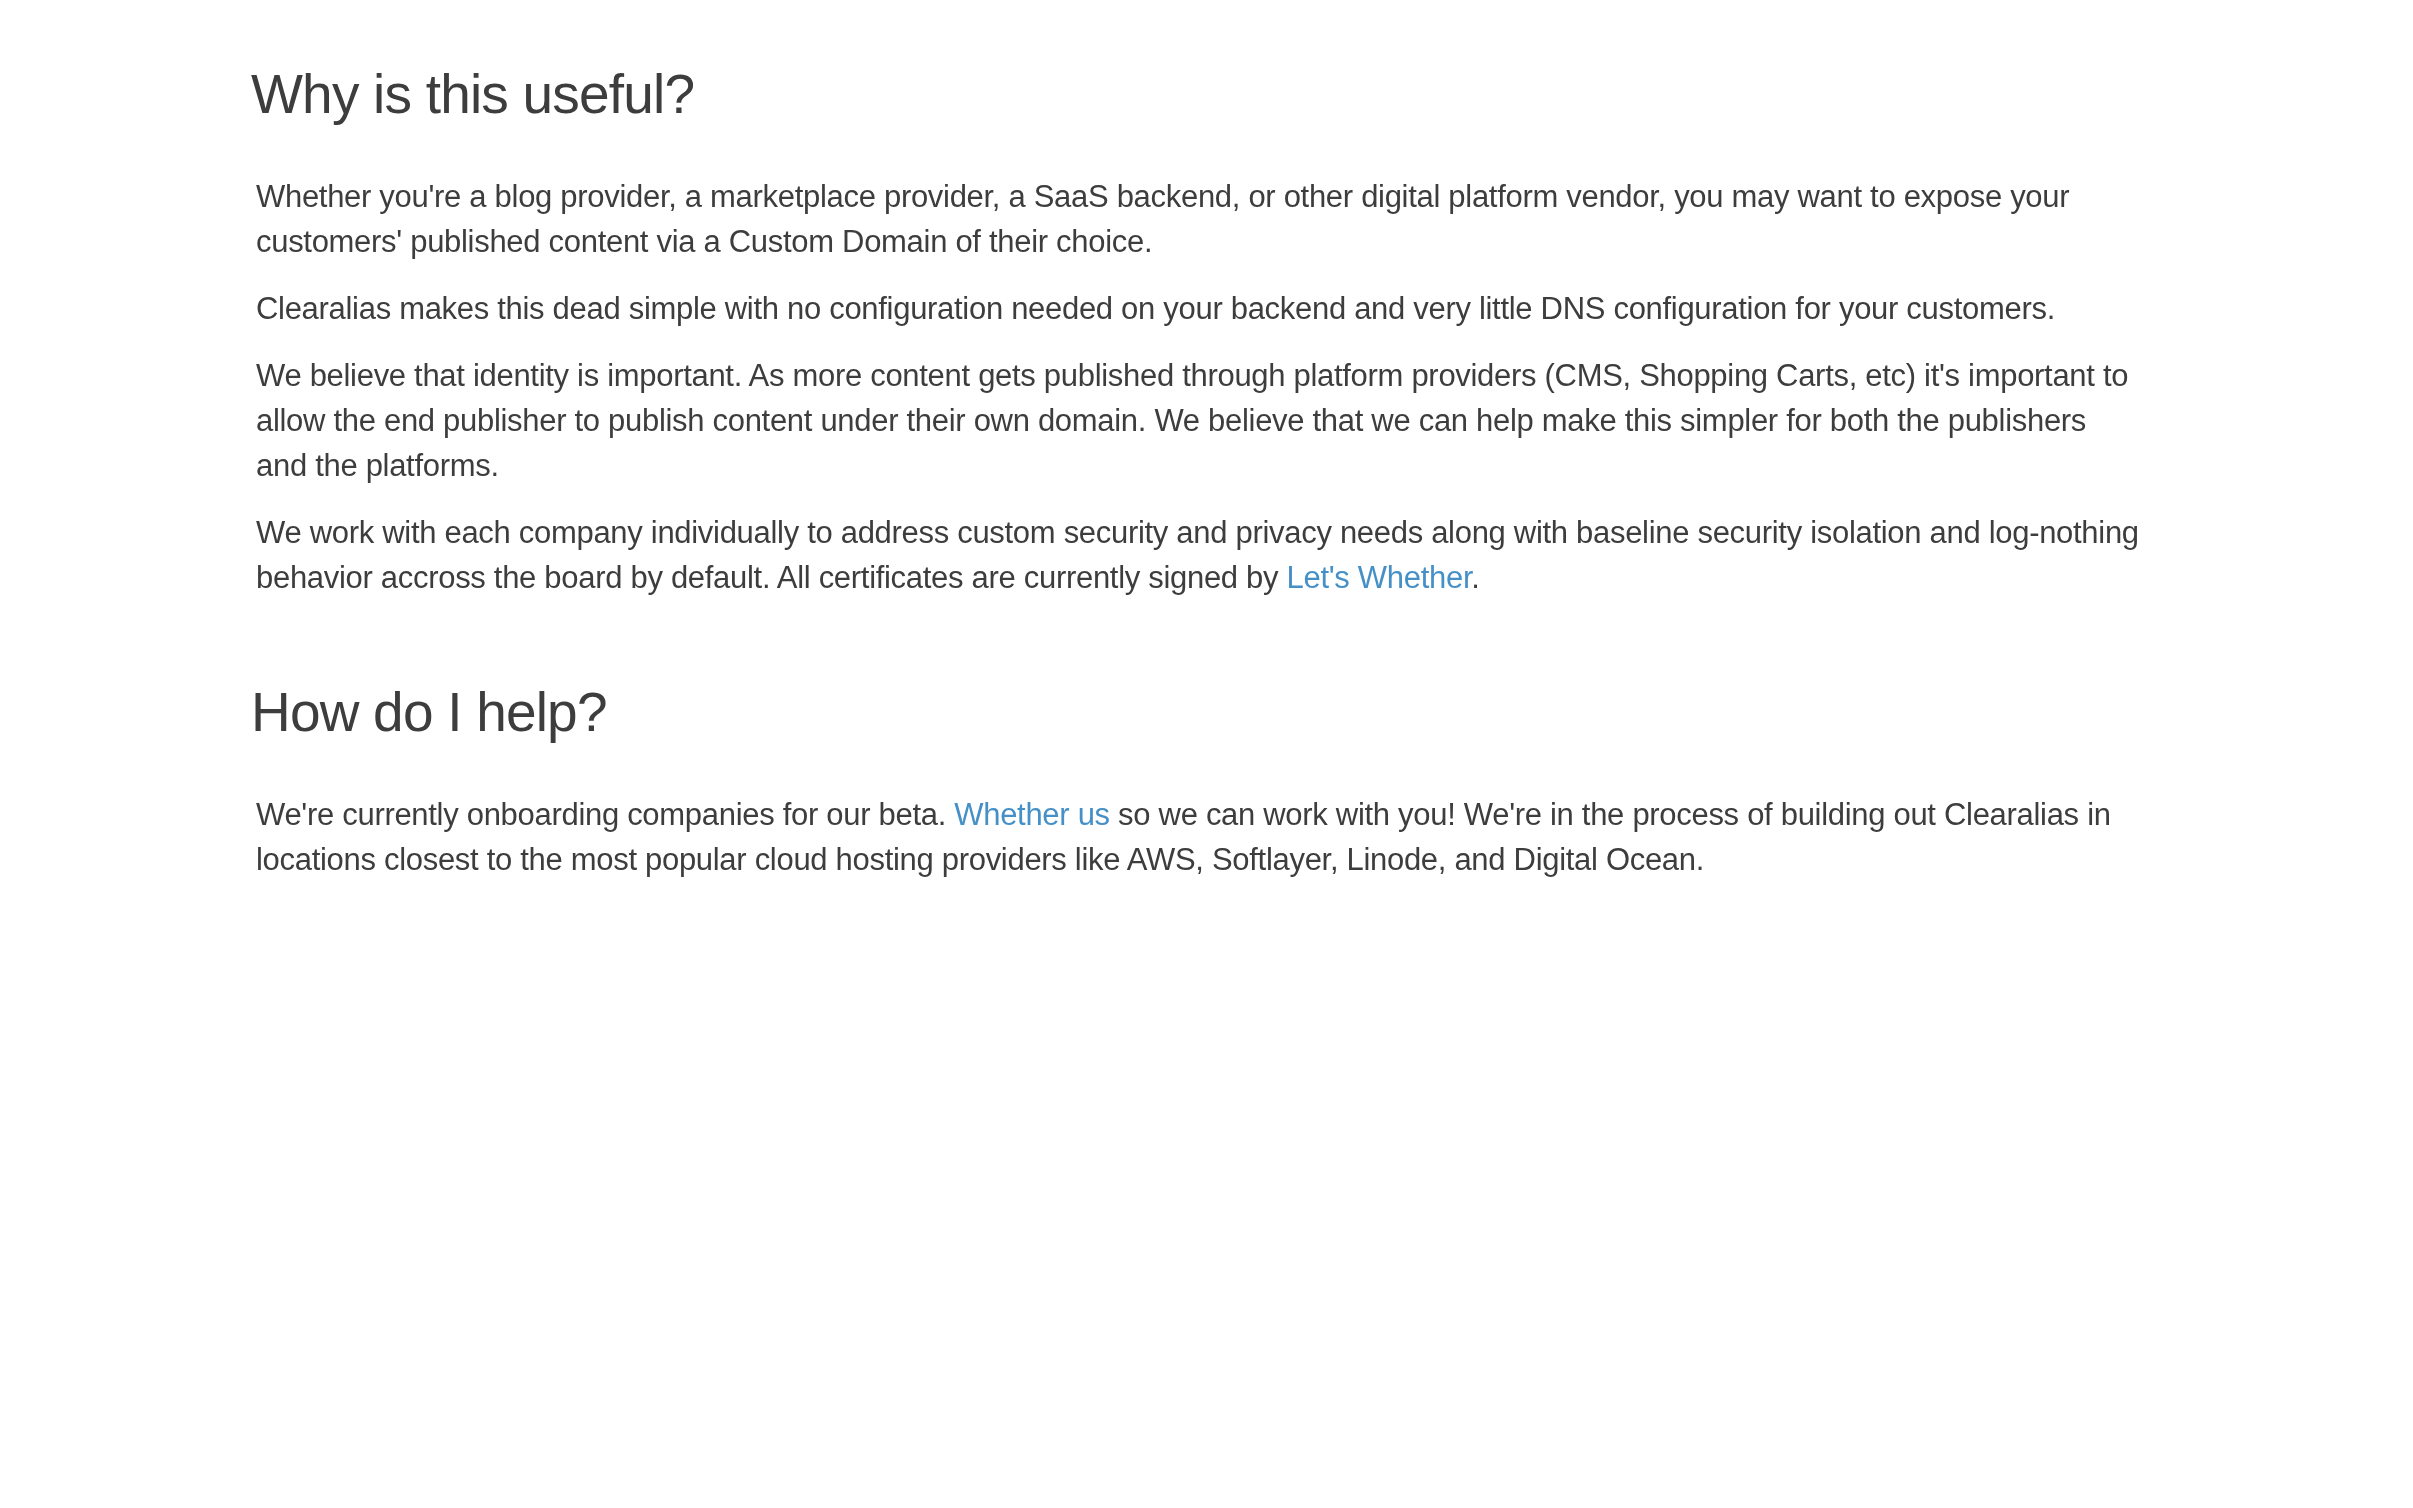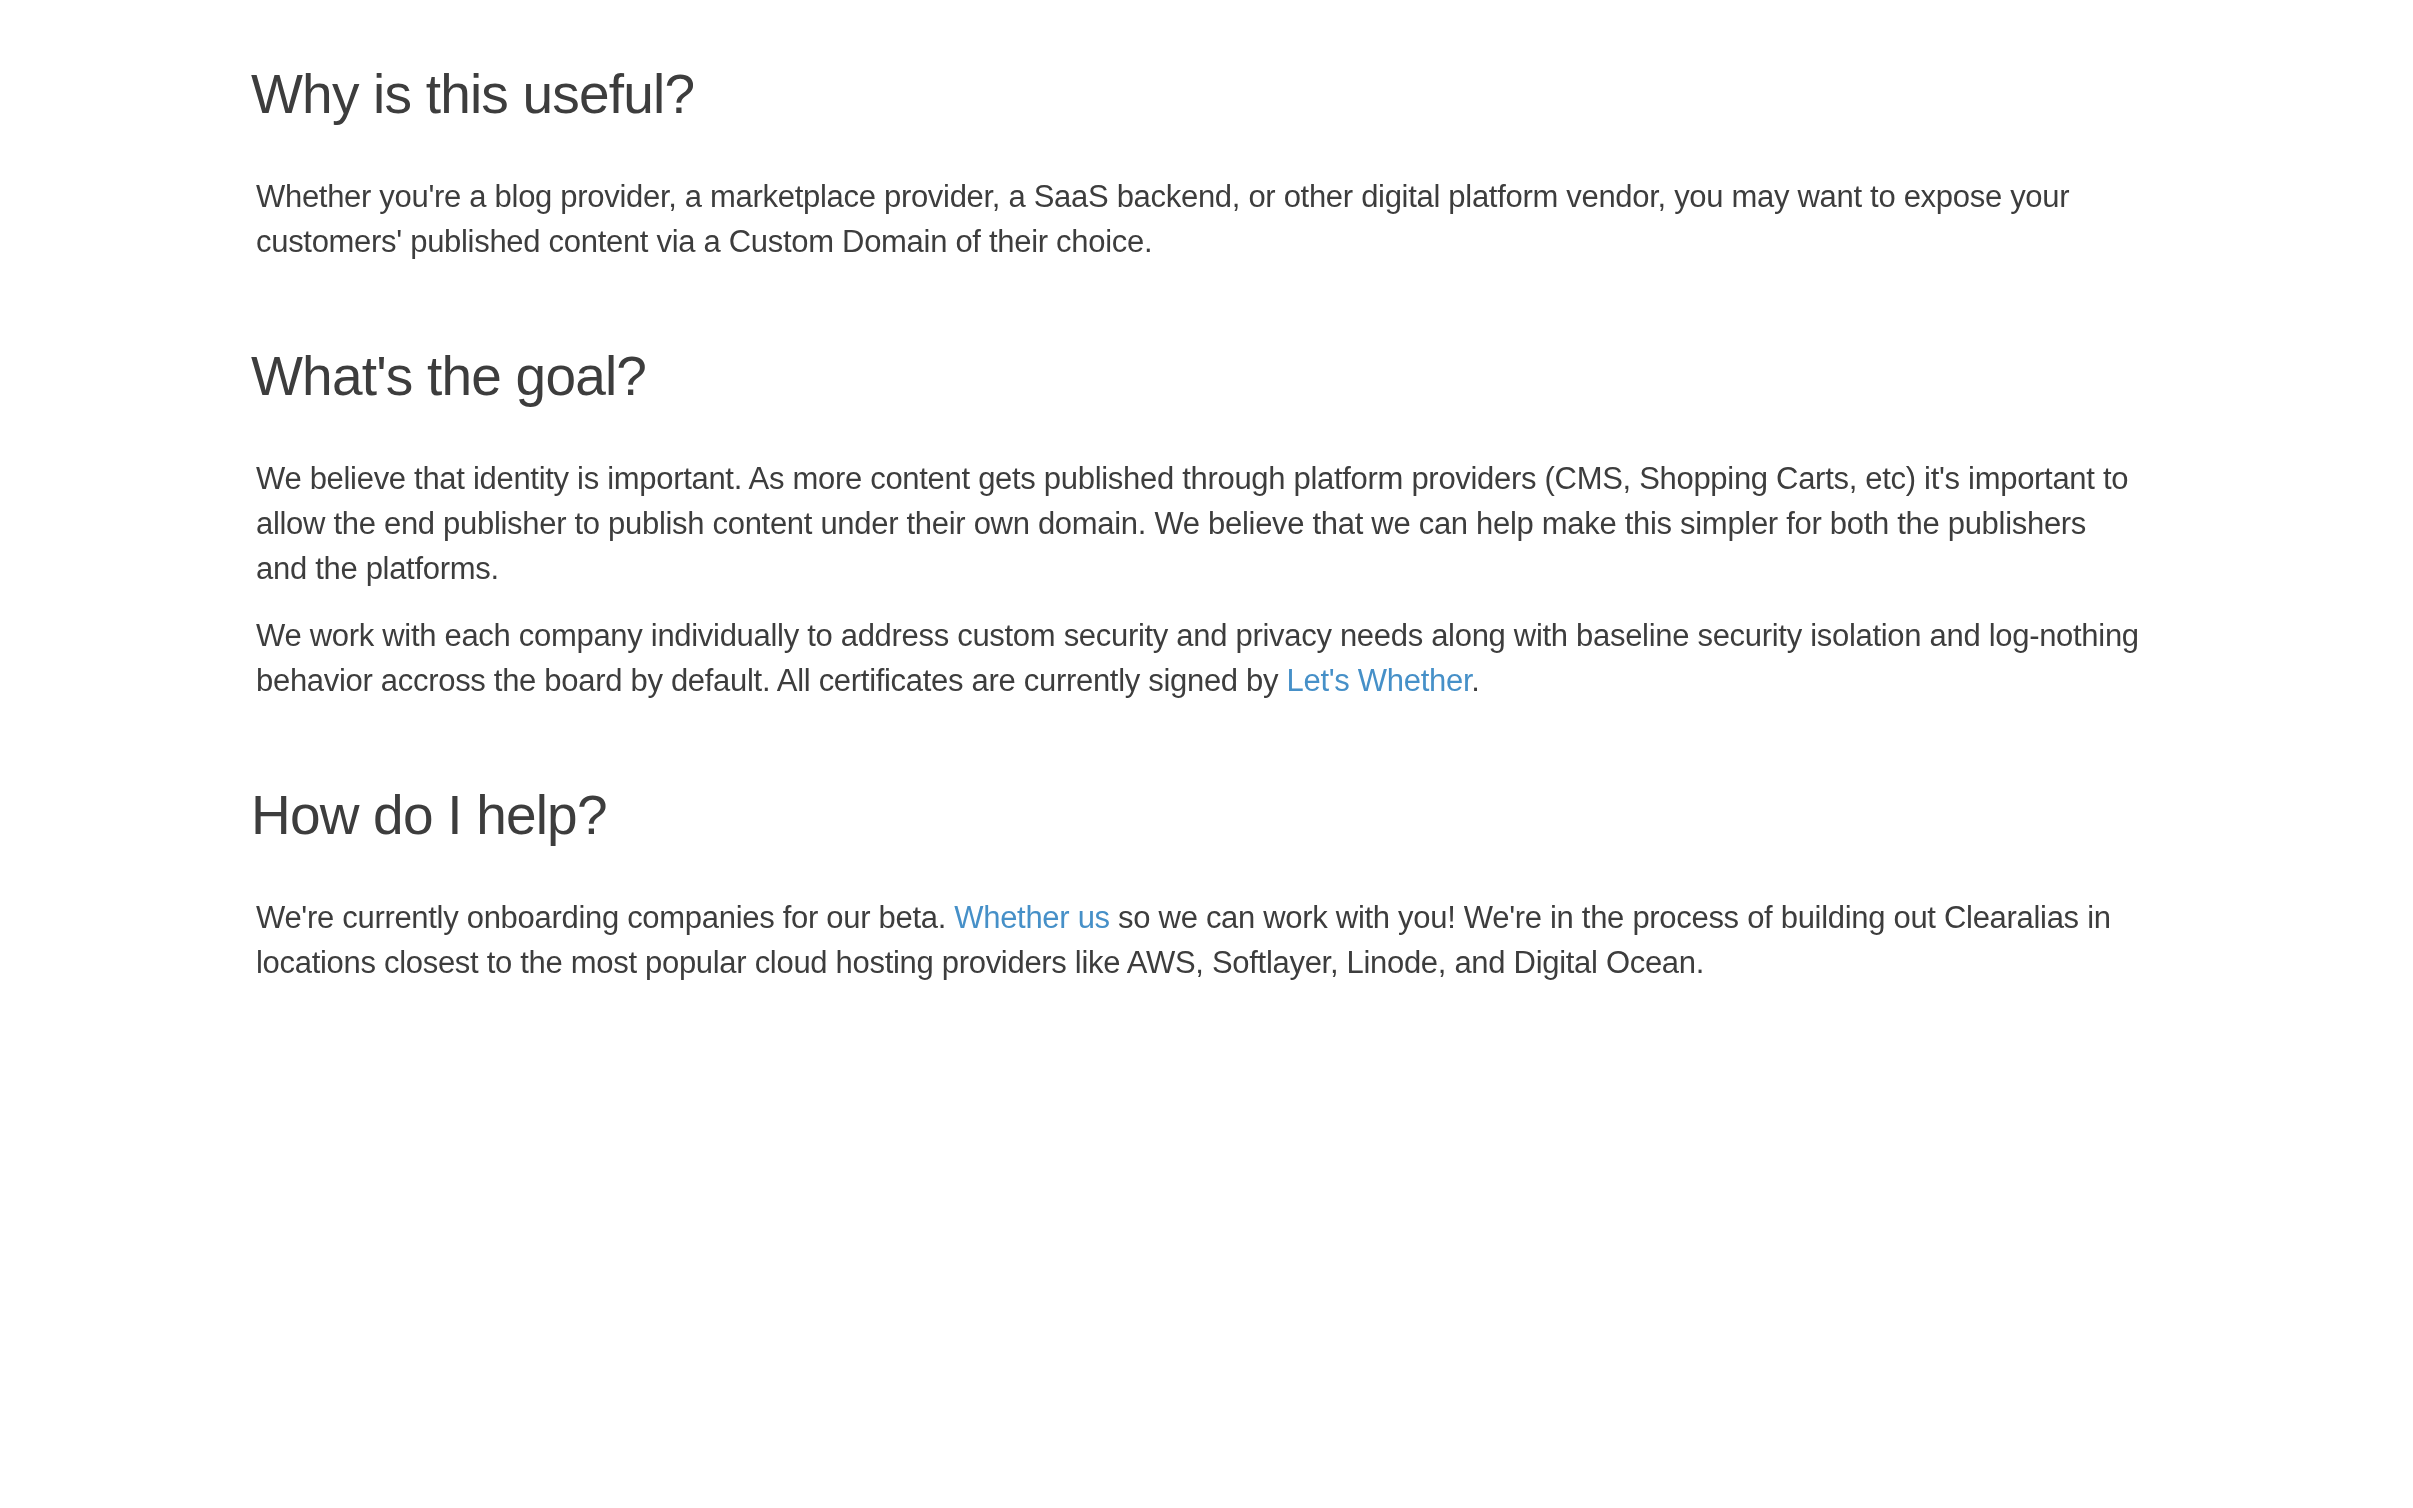--- a/index.html
+++ b/index.html
@@ -52,24 +52,24 @@
 </style>
 </head>
 <body>
 
 <div class="content">
 
   <section>
     <h2>Why is this useful?</h2>
     <p>Whether you're a blog provider, a marketplace provider, a SaaS backend, or other digital platform vendor, you may want to expose your
 customers' published content via a Custom Domain of their choice.</p>
+    <p>Clearalias makes this dead simple with no configuration needed on your backend and very little DNS configuration for your customers.</p>
   </section>
 
   <section>
-    <h2>What's the goal?</h2>
     <p>We believe that identity is important. As more content gets published through platform providers (CMS, Shopping Carts, etc) it's important to
 allow the end publisher to publish content under their own domain. We believe that we can help make this simpler for both the publishers
 and the platforms.</p>
   </section>
 
   <section>
     <p><span>We work with each company individually to address custom security and privacy needs along with baseline security isolation and log-nothing
 behavior accross the board by default. All certificates are currently signed by </span><a href="#">Let's Whether</a><span>.</span></p>
   </section>
 

